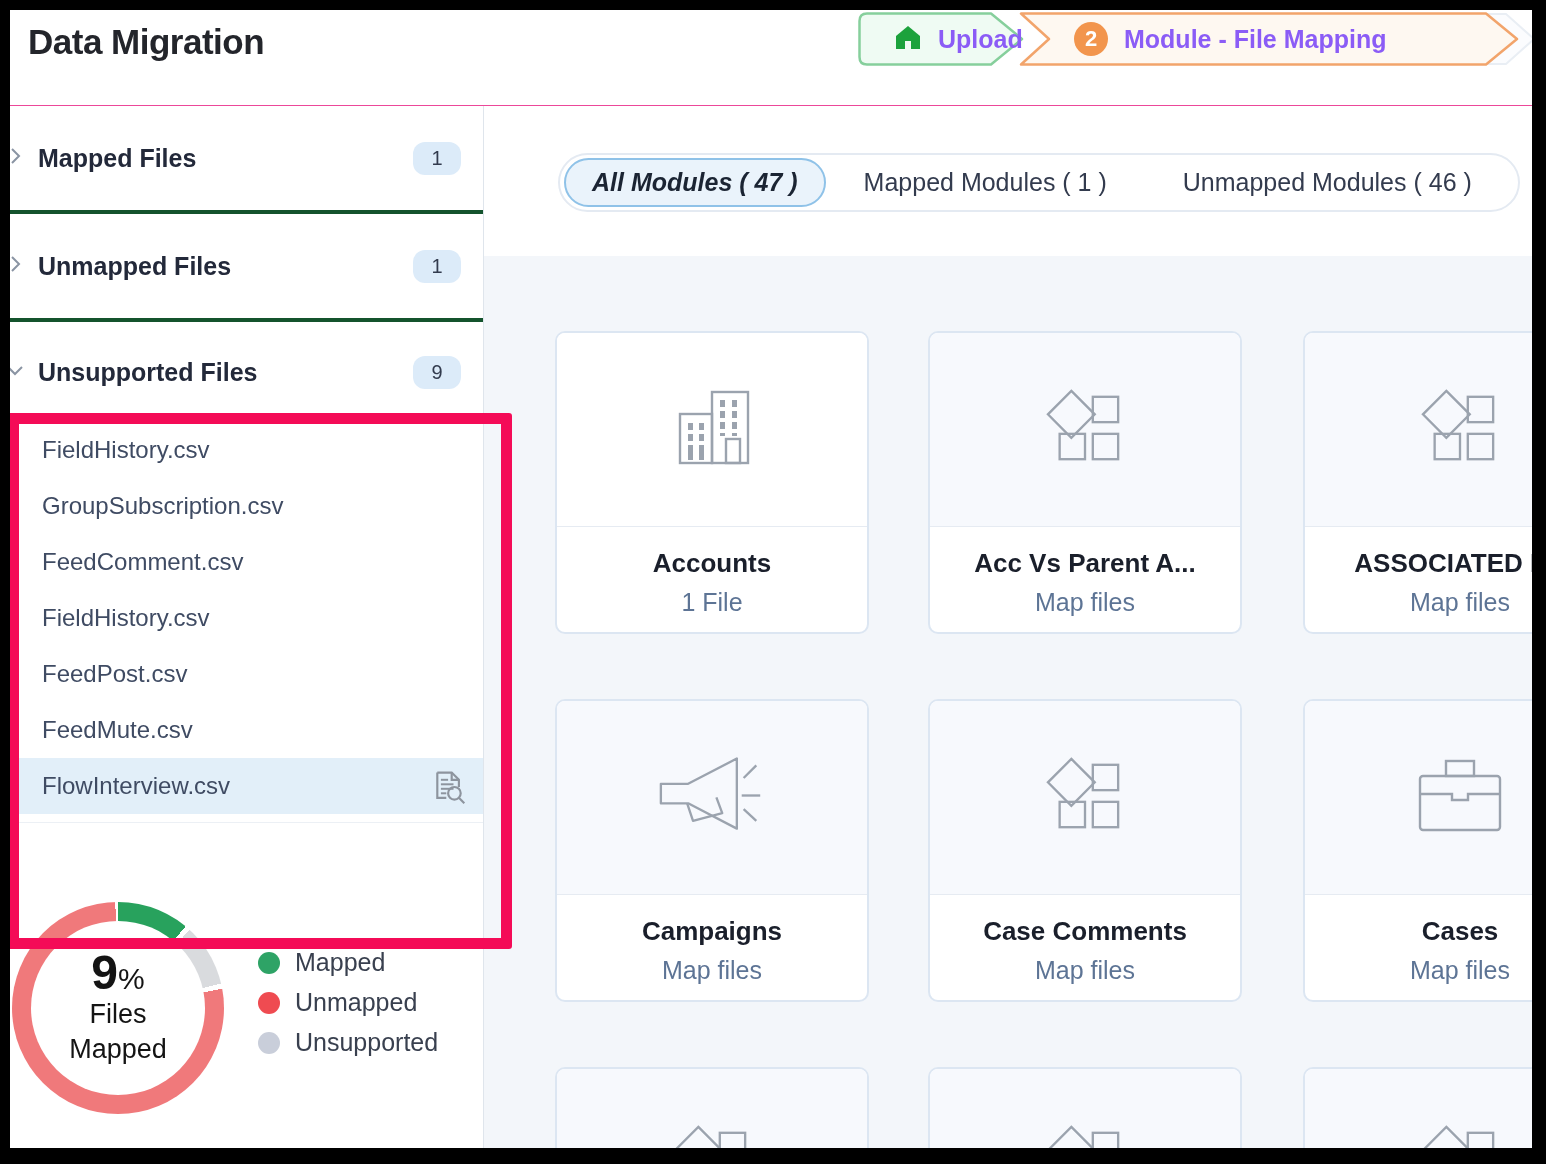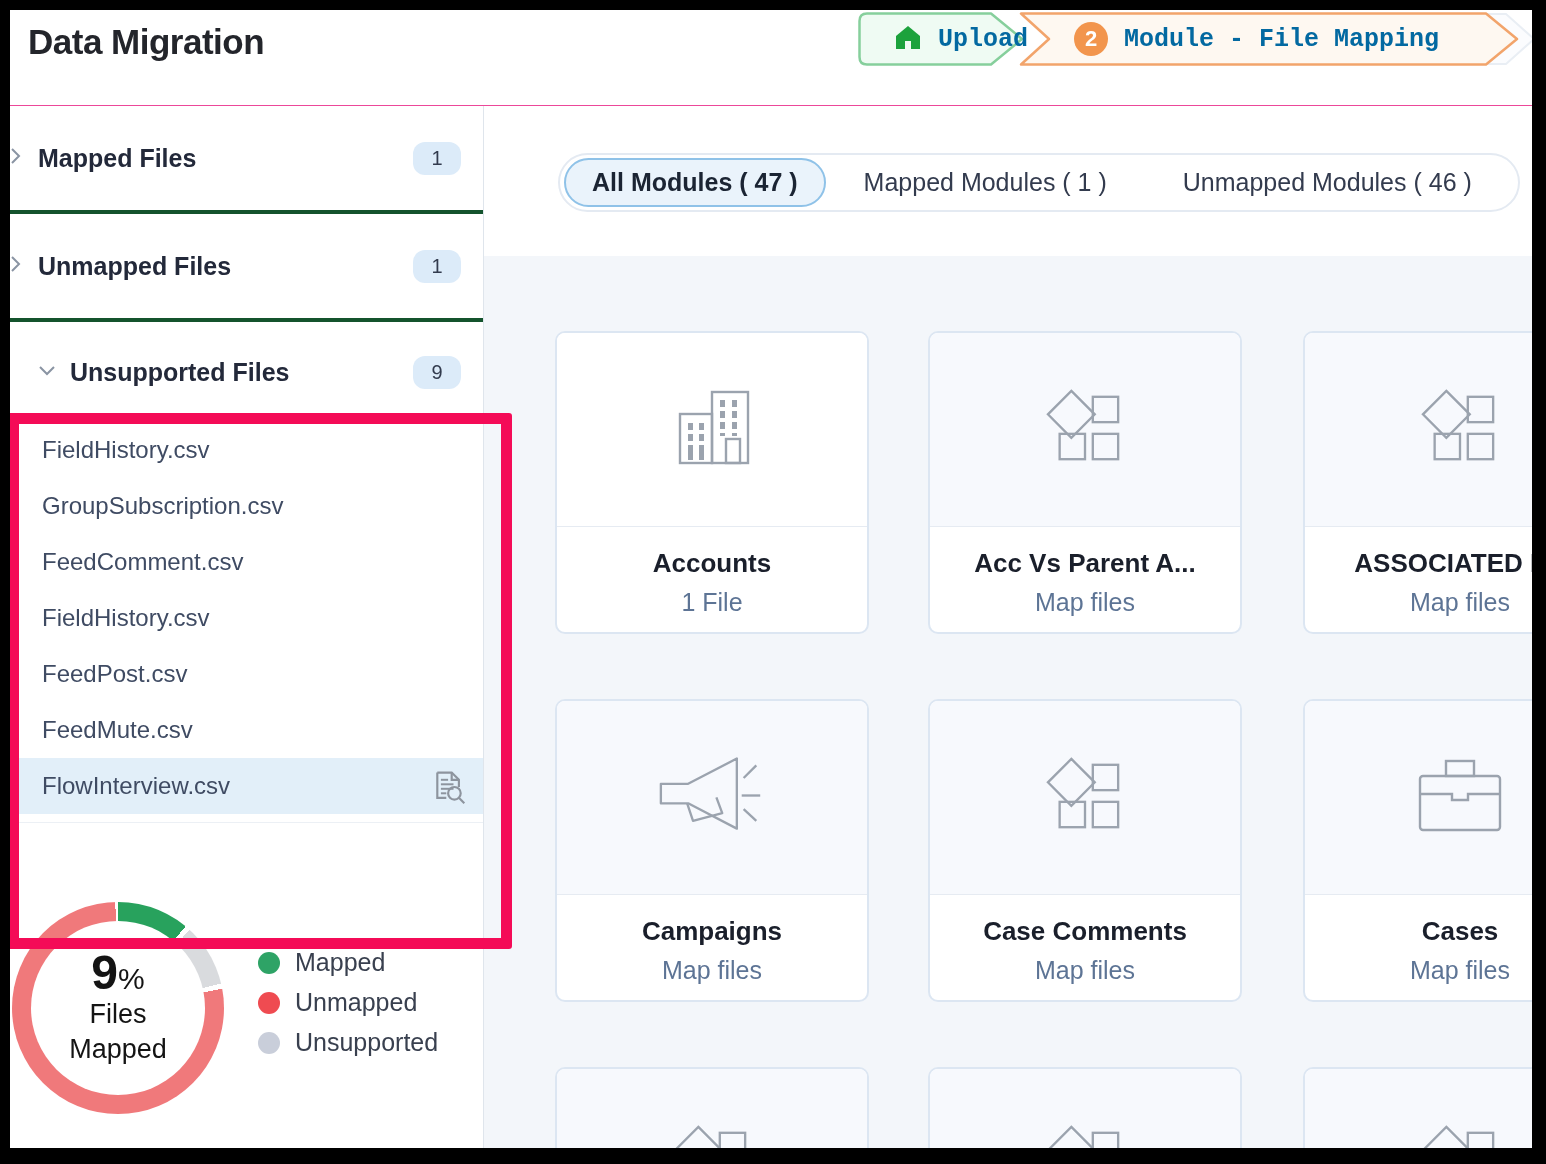--- a/index.html
+++ b/index.html
@@ -15,31 +15,31 @@
   .header{position:absolute;left:0;top:0;width:100%;height:95px;background:#fff;border-bottom:5px solid #ec4899;}
   .page-title{position:absolute;left:18px;top:12px;font-size:35px;font-weight:700;color:#23252B;letter-spacing:-0.5px;}
   .step{position:absolute;top:2px;height:54px;}
   .step svg.banner{position:absolute;left:0;top:0;}
   .step .step-content{position:relative;height:54px;display:flex;align-items:center;}
   .step1{left:848px;width:166px;}
   .step1 .step-content{padding-left:36px;gap:16px;}
   .step2{left:1008px;width:502px;}
   .step2 .step-content{padding-left:56px;gap:16px;}
   .step3{left:1472px;width:60px;}
-  .step-label{font-size:25px;font-weight:700;color:#0369a1;white-space:nowrap;font-family:Liberation Mono, monospace;}
+  .step-label{font-size:25px;font-weight:700;color:#8b5cf6;white-space:nowrap;}
   .step-num{width:34px;height:34px;border-radius:50%;background:#F2954D;color:#fff;
     display:flex;align-items:center;justify-content:center;font-size:22px;font-weight:700;}
   
   .sidebar{position:absolute;left:0;top:96px;width:473px;height:1042px;background:#fff;border-right:1px solid #DFE5EC;}
   .side-row{position:relative;height:104px;display:flex;align-items:center;border-bottom:4px solid #14532d;}
   .side-row .chev{margin-left:-6px;width:22px;flex:none;color:#8A94A3;}
   .side-label{font-size:25px;font-weight:700;color:#23293A;margin-left:12px;flex:1;}
   .badge{margin-right:22px;min-width:36px;height:33px;border-radius:12px;background:#DCEBF9;
     color:#323B4E;font-size:20px;display:flex;align-items:center;justify-content:center;padding:0 6px;}
-  .unsupported-header{border-bottom:none;height:100px;padding-left:32px;}
+  .unsupported-header{border-bottom:none;height:100px;}
   .file-list{position:relative;}
   .file-item{height:56px;display:flex;align-items:center;padding-left:32px;font-size:24px;color:#3F4B63;position:relative;}
   .file-item.selected{background:#E2EFF9;}
   .file-item .file-action{position:absolute;right:16px;top:11px;}
   .list-end-divider{height:1px;background:#ECF0F5;margin-top:8px;}
   
   .annotation{position:absolute;left:-2px;top:307px;width:504px;height:536px;
     border:11px solid #F40B57;border-radius:3px;box-sizing:border-box;z-index:6;pointer-events:none;}
   
   .donut-wrap{position:absolute;left:2px;top:796px;width:212px;height:212px;}
@@ -52,21 +52,21 @@
   .legend{position:absolute;left:248px;top:842px;display:flex;flex-direction:column;gap:11px;}
   .legend-item{display:flex;align-items:center;gap:15px;height:29px;}
   .legend-dot{width:22px;height:22px;border-radius:50%;flex:none;}
   .legend-label{font-size:25px;color:#39404F;}
   
   .main{position:absolute;left:474px;top:96px;width:1048px;height:1042px;background:#fff;}
   .tabbar{position:absolute;left:74px;top:47px;width:962px;height:59px;border:2px solid #E4EAF2;
     border-radius:32px;background:#fff;box-sizing:border-box;display:flex;align-items:center;padding:0 4px;}
   .tab{font-size:25px;color:#333B4E;padding:0 38px;white-space:nowrap;}
   .tab.selected{height:49px;display:flex;align-items:center;background:#EAF3FB;border:2px solid #8FC2E8;
-    border-radius:26px;font-weight:700;color:#1B2433;padding:0 26px;box-sizing:border-box;}
+    border-radius:26px;font-weight:700;color:#1B2433;padding:0 26px;box-sizing:border-box;font-style:italic;}
   .cards-region{position:absolute;left:0;top:150px;width:1048px;height:892px;background:#F3F6FA;}
   .card{position:absolute;width:314px;height:303px;background:#fff;border:2px solid #DCE6F2;
     border-radius:10px;box-sizing:border-box;overflow:hidden;}
   .card-top{height:193px;display:flex;align-items:center;justify-content:center;
     background:#F7F9FD;border-bottom:1px solid #E6EBF2;}
   .card-top.white{background:#fff;}
   .card-bottom{display:flex;flex-direction:column;align-items:center;padding-top:21px;}
   .card-name{font-size:26px;font-weight:700;color:#1A1F2B;white-space:nowrap;}
   .card-link{font-size:25px;color:#5D7495;margin-top:9px;}
   .p0{left:71px;top:75px;}  .p1{left:444px;top:75px;}  .p2{left:819px;top:75px;}

